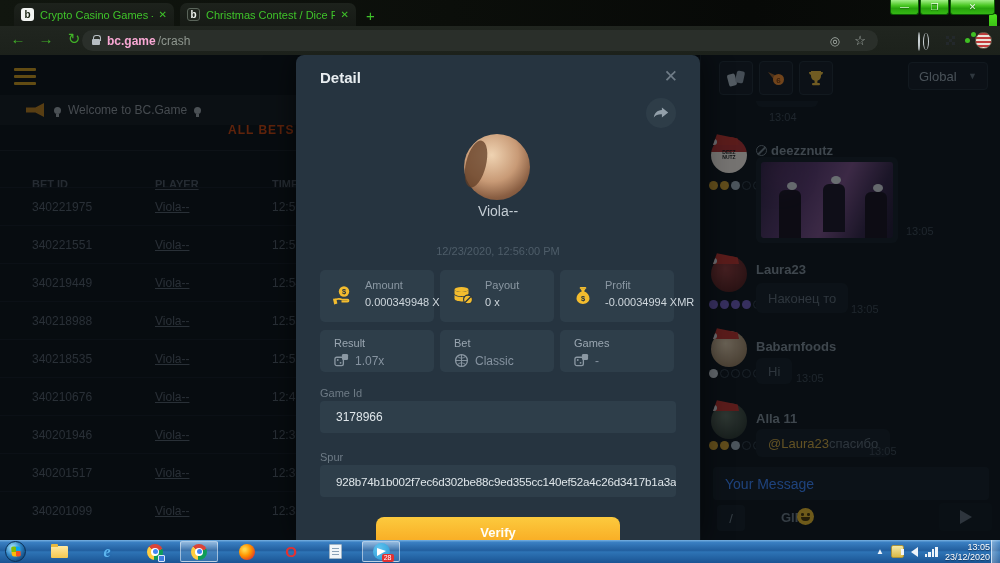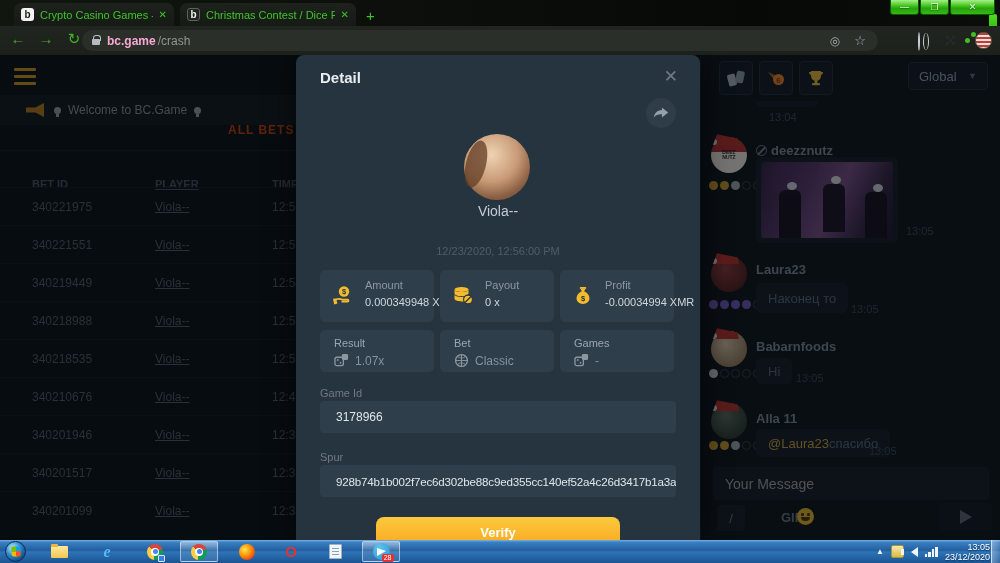--- a/index.html
+++ b/index.html
@@ -112,21 +112,21 @@
   .gif-bubble { position:absolute; background:#161f27; border-radius:6px; padding:5px; }
   .gif-img { width:132px; height:76px; border-radius:3px;
     background:linear-gradient(115deg,#2c2140 0%,#5b3a6e 35%,#7a4f86 55%,#352547 80%,#1f1830 100%); position:relative; overflow:hidden; }
   .gif-img:before { content:""; position:absolute; left:18px; top:28px; width:22px; height:48px;
     background:#17121f; border-radius:6px 6px 0 0;
     box-shadow:44px -6px 0 #1d1626, 86px 2px 0 #17121f; }
   .gif-img:after { content:""; position:absolute; left:26px; top:20px; width:10px; height:8px; border-radius:50%;
     background:#cfd4d7; box-shadow:44px -6px 0 #d8dde0, 86px 2px 0 #cfd4d7, -14px -16px 30px 6px rgba(214,84,196,.35); }
   .mention { color:#c8a13e; }
   .chat-input { position:absolute; left:12px; top:412px; width:276px; height:33px; background:#161f27;
-    border-radius:4px; color:#a3a3a3; font-size:14px; display:flex; align-items:center; padding:0 12px; }
+    border-radius:4px; color:#3b82f6; font-size:14px; display:flex; align-items:center; padding:0 12px; }
   .slash-btn { position:absolute; left:16px; top:450px; width:28px; height:26px; background:#161f27;
     border-radius:4px; color:#6b7883; font-size:13px; display:flex; align-items:center; justify-content:center; }
   .gif-btn { position:absolute; left:58px; top:455px; color:#6b7883; font-size:13px; font-weight:bold;margin-left:22px; }
   .emoji-btn { position:absolute; left:96px; top:453px; width:17px; height:17px; border-radius:50%;
     background:#e2b52b; position:absolute; }
   .emoji-btn:before { content:""; position:absolute; left:4px; top:5px; width:2.5px; height:2.5px;
     border-radius:50%; background:#4a3708; box-shadow:6px 0 0 #4a3708; }
   .emoji-btn:after { content:""; position:absolute; left:4px; top:9px; width:9px; height:4px;
     border-radius:0 0 8px 8px; background:#4a3708; }
   .send-btn { position:absolute; left:238px; top:448px; width:53px; height:28px; background:#121a21;

